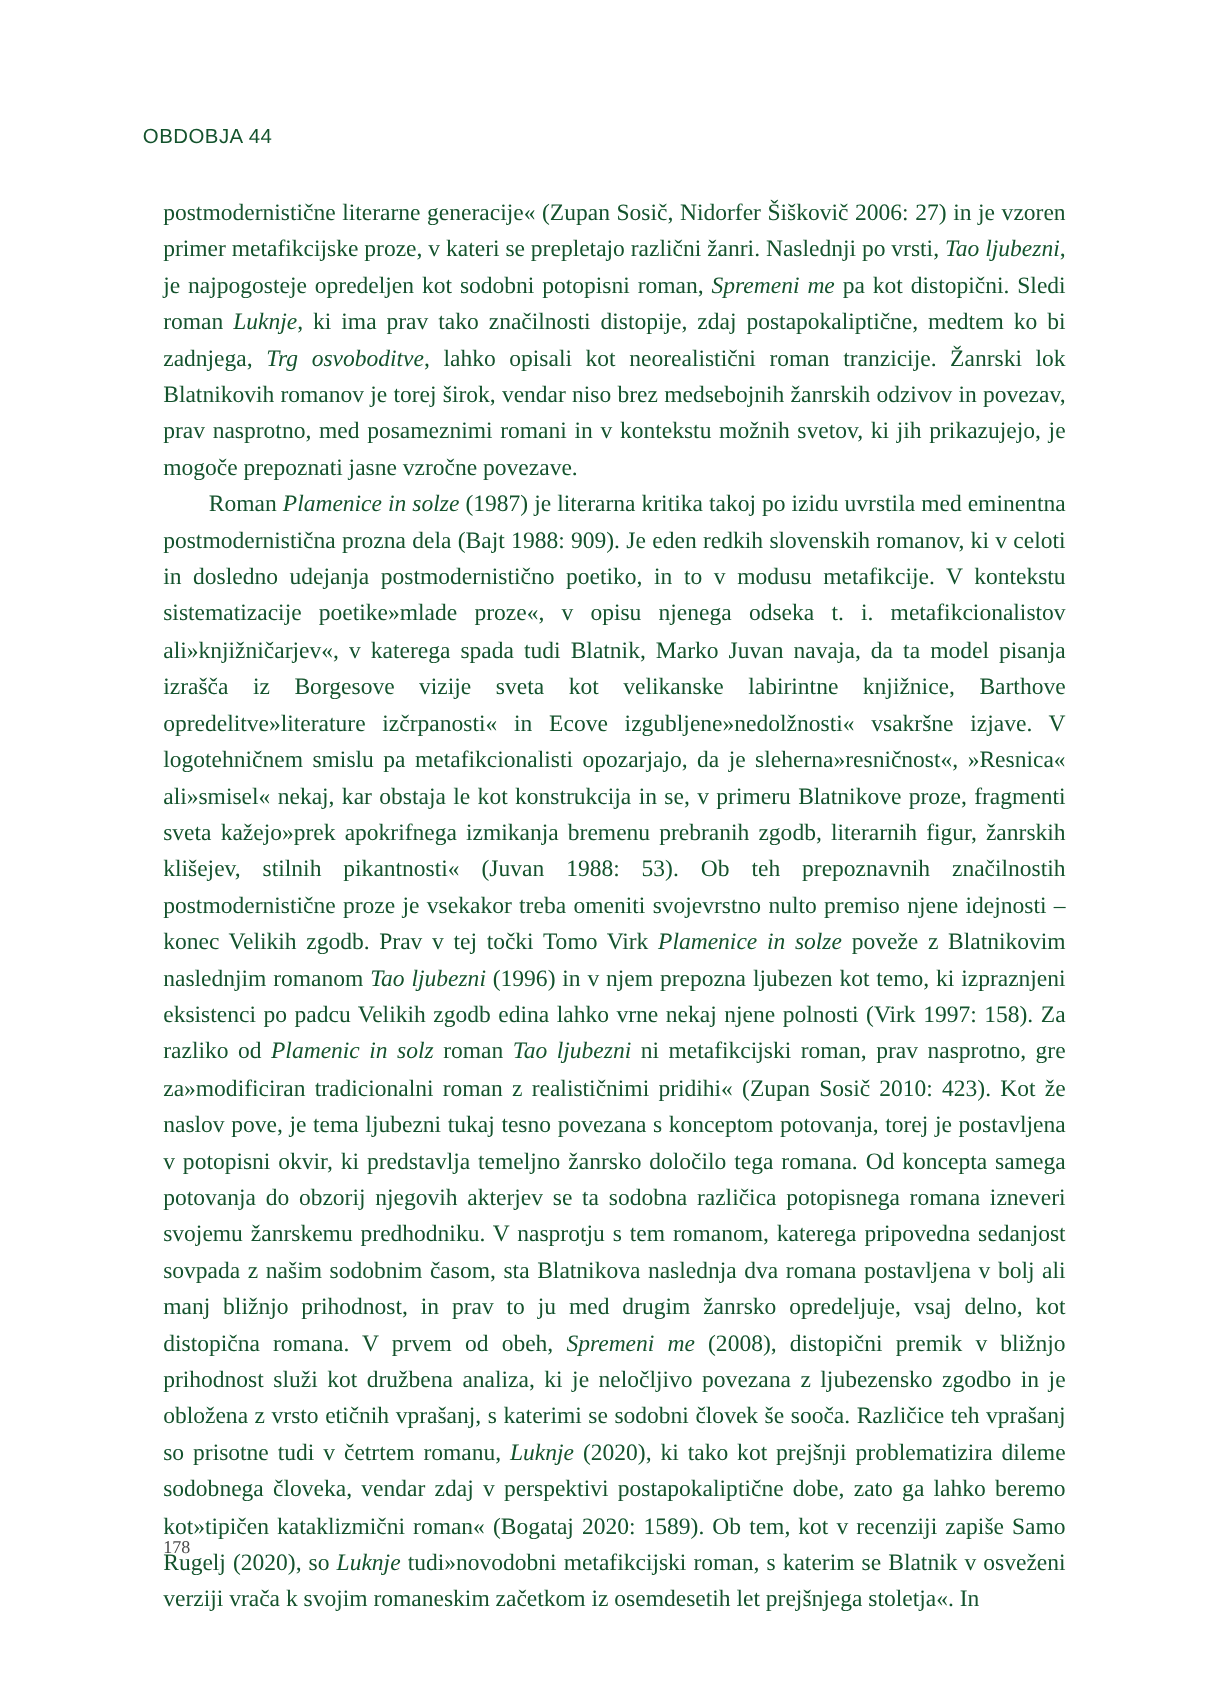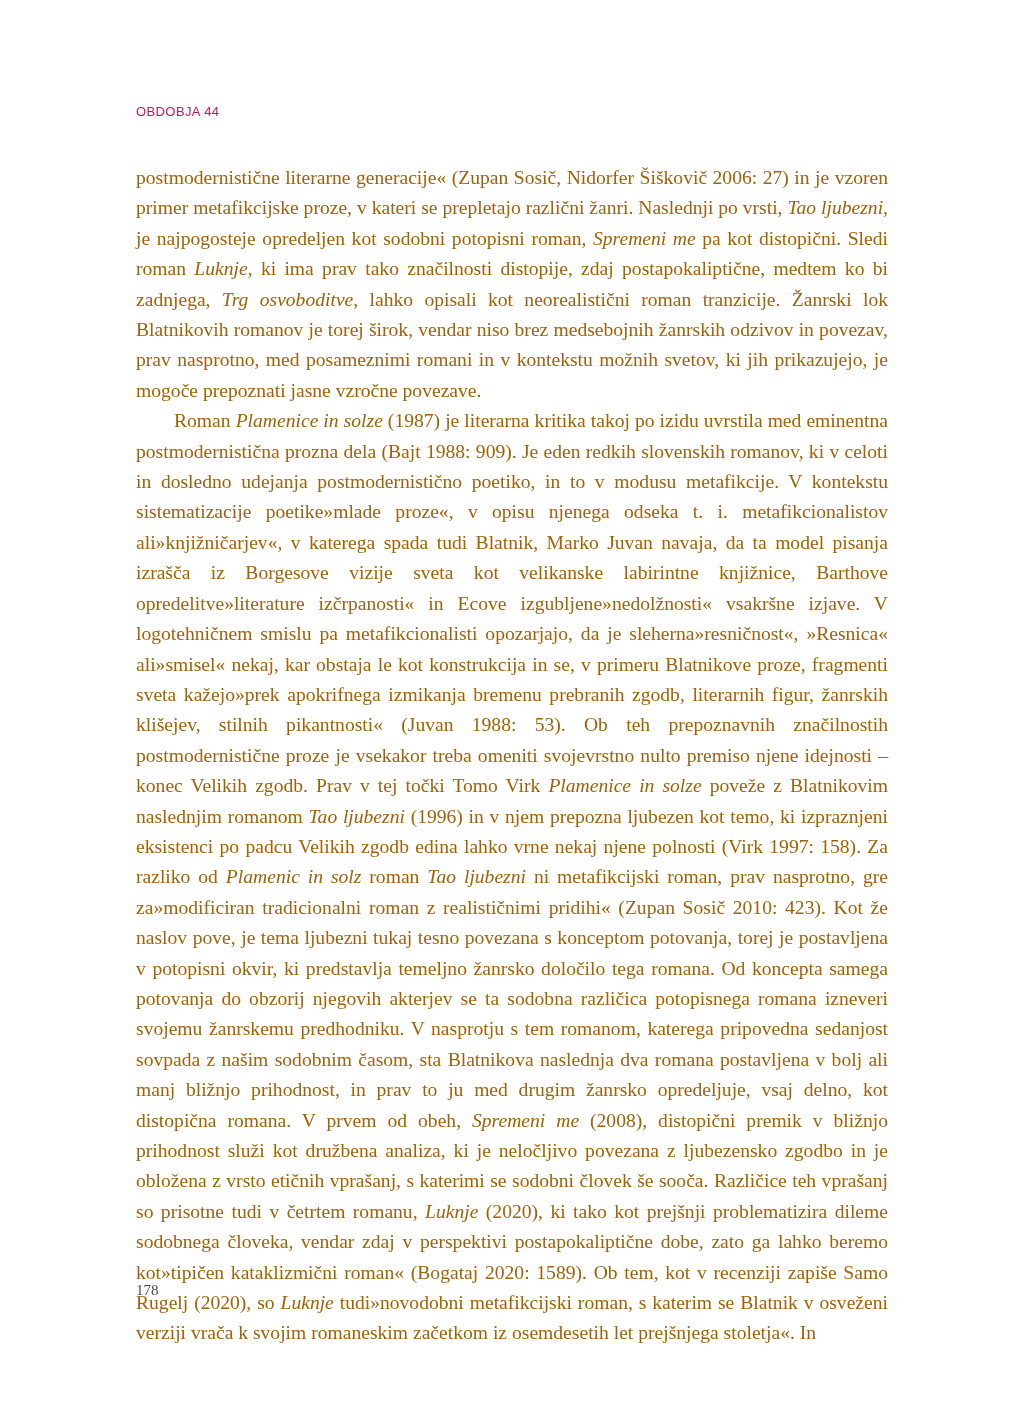--- a/index.html
+++ b/index.html
@@ -16,37 +16,37 @@
     overflow: hidden;
   }
   .page {
     position: absolute;
     left: 0; top: 0;
     width: 1024px;
     height: 1412px;
   }
   .running-head {
     position: absolute;
-    left: 136px;
+    left: 119px;
     top: 104px;
     font-family: "Liberation Sans", sans-serif;
-    font-size: 13px;
+    font-size: 17px;
     letter-spacing: 0.4px;
-    color: #be185d;
+    color: #14532d;
   }
   .body-text {
     position: absolute;
     left: 136px;
     top: 163px;
     width: 752px;
     font-size: 19.6px;
     line-height: 30.4px;
     text-align: justify;
     text-justify: inter-word;
-    color: #a16207;
+    color: #14532d;
     hyphens: manual;
   }
   .body-text p {
     margin: 0;
     text-indent: 0;
   }
   .body-text p.indent {
     text-indent: 38px;
   }
   .body-text i {

